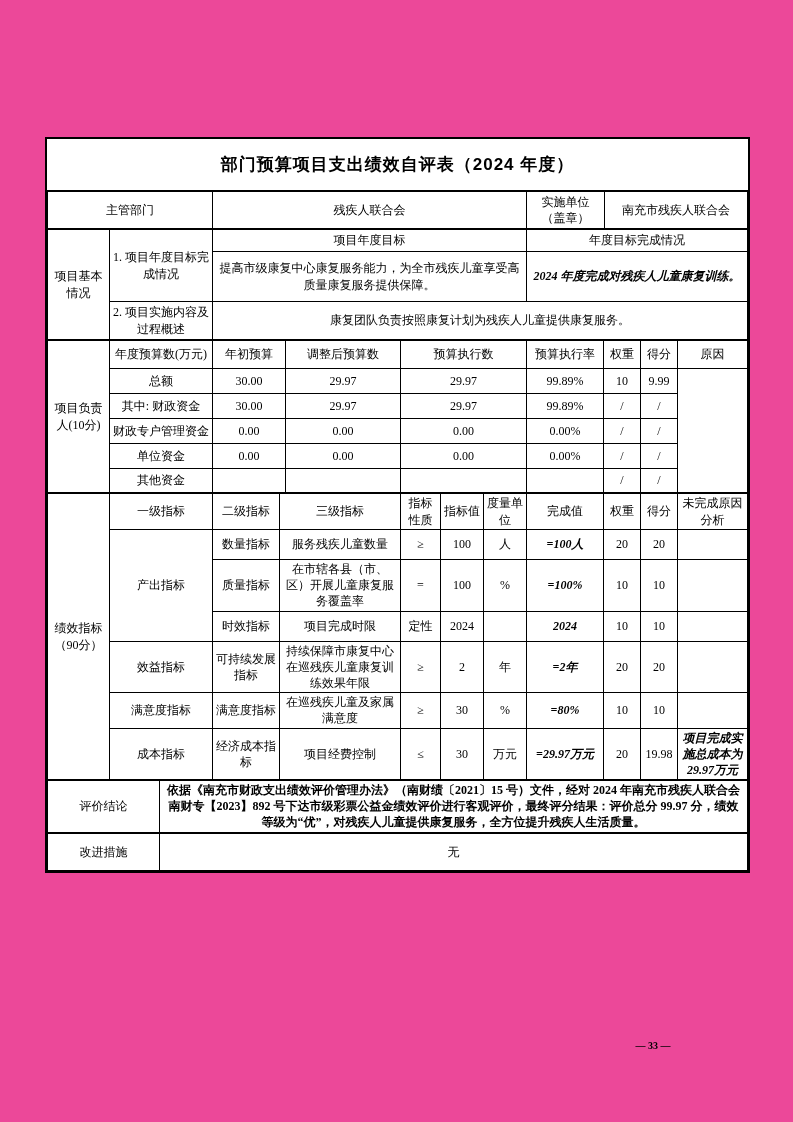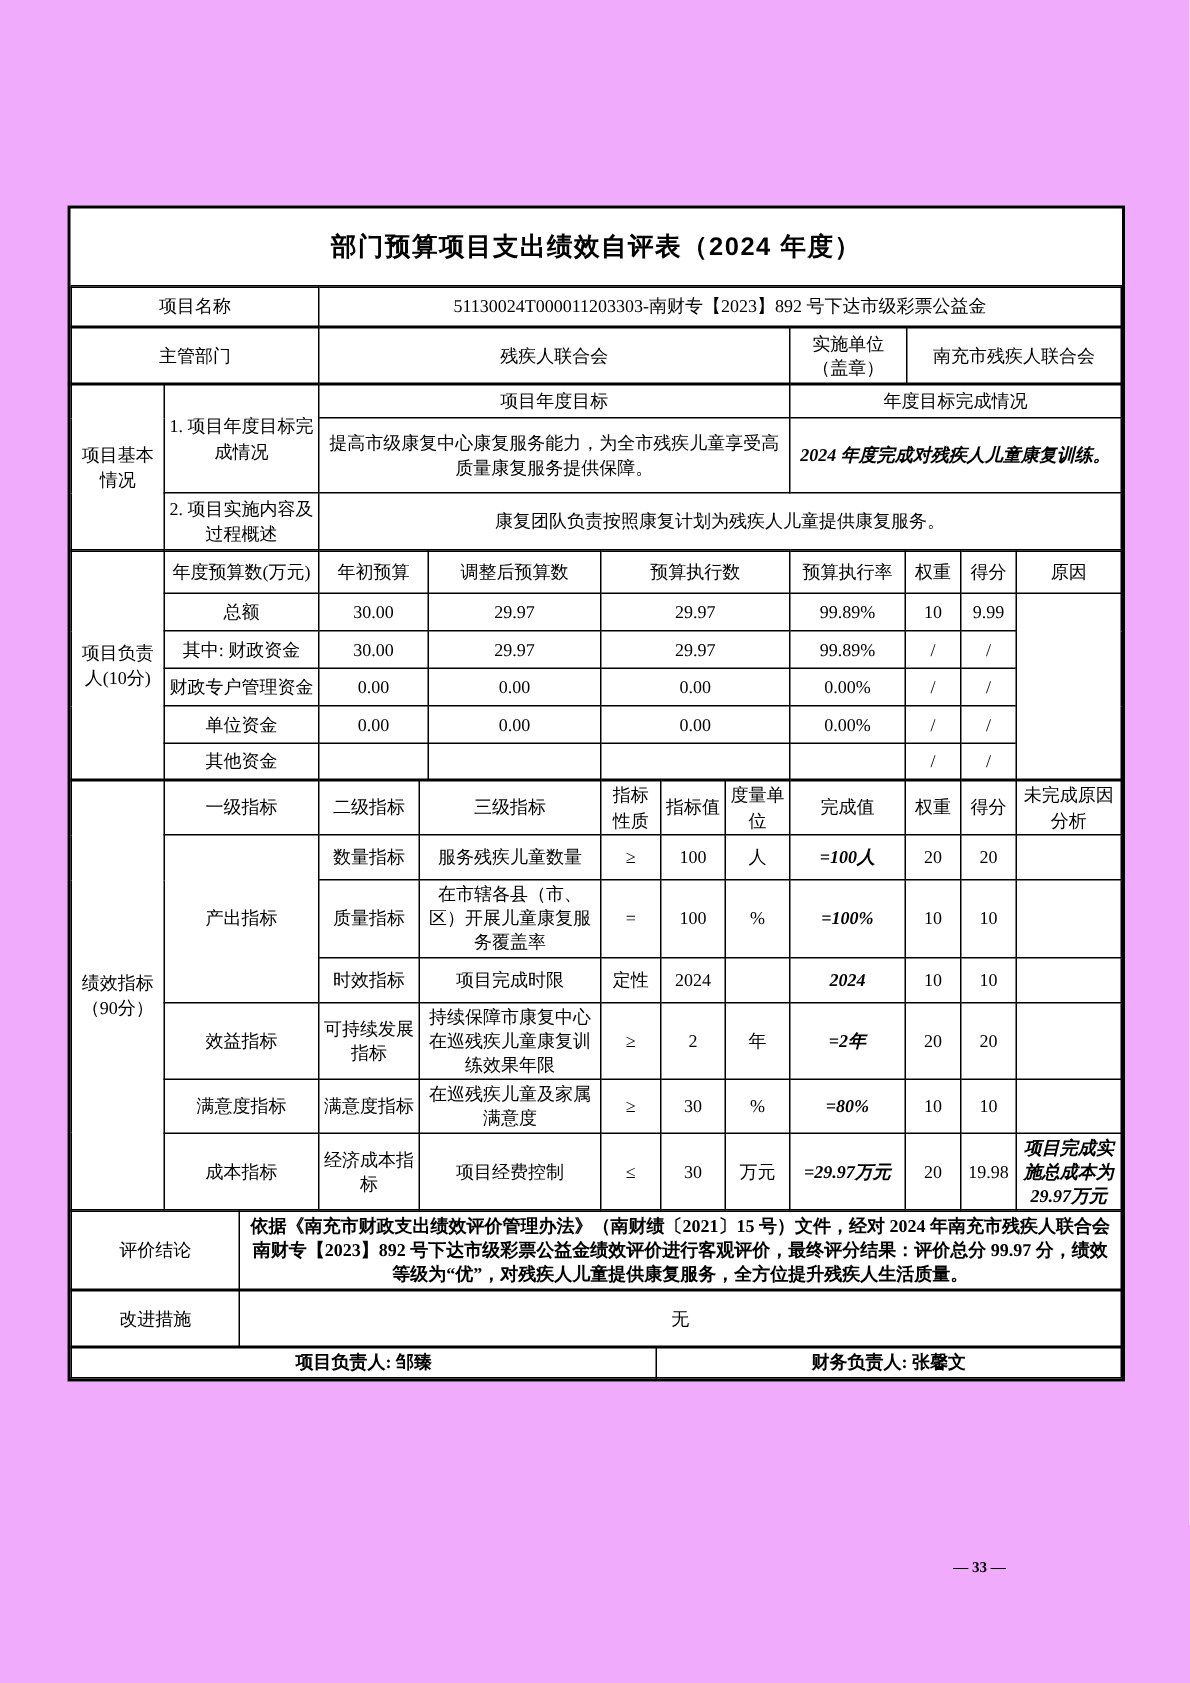--- a/index.html
+++ b/index.html
@@ -1,20 +1,20 @@
 <!DOCTYPE html>
 <html><head>
 <meta charset="utf-8">
 <style>
   * { box-sizing: border-box; margin: 0; padding: 0; }
   html, body { background: #e8e8e8; }
   .page {
     position: relative;
     width: 793px; height: 1122px;
-    background: #f0abfc;
+    background: #ec4899;
     font-family: "Liberation Serif", serif;
     color: #000;
     margin: 0 auto;
     overflow: hidden;
   }
   .doc {
     position: absolute;
     left: 45px; top: 137px;
     width: 705px;
     border: 2px solid #000;
@@ -71,32 +71,20 @@
   }
 </style>
 </head>
 <body>
 
 <div class="page">
   <div class="doc">
 
     <div class="title-band">部门预算项目支出绩效自评表（2024 年度）</div>
 
-    <table class="band">
-      <colgroup>
-          <col style="width:165px">
-          <col>
-        </colgroup>
-      <tbody>
-          <tr class="h26">
-        <td class="tl">项目名称</td>
-        <td class="tl">51130024T000011203303-南财专【2023】892 号下达市级彩票公益金</td>
-      </tr>
-    </tbody>
-      </table>
 
     <table class="band">
       <colgroup>
           <col style="width:165px">
           <col style="width:314px">
           <col style="width:78px">
           <col>
         </colgroup>
       <tbody>
           <tr class="h37">
@@ -328,29 +316,17 @@
           <col>
         </colgroup>
       <tbody>
           <tr class="h37">
         <td>改进措施</td>
         <td class="tl">无</td>
       </tr>
     </tbody>
       </table>
 
-    <table class="band">
-      <colgroup>
-          <col style="width:390px">
-          <col>
-        </colgroup>
-      <tbody>
-          <tr class="h20">
-        <td class="sig">项目负责人: 邹臻</td>
-        <td class="sig">财务负责人: 张馨文</td>
-      </tr>
-    </tbody>
-      </table>
 
   </div>
 
   <div class="page-number">— 33 —</div>
 </div>
 
 </body></html>

